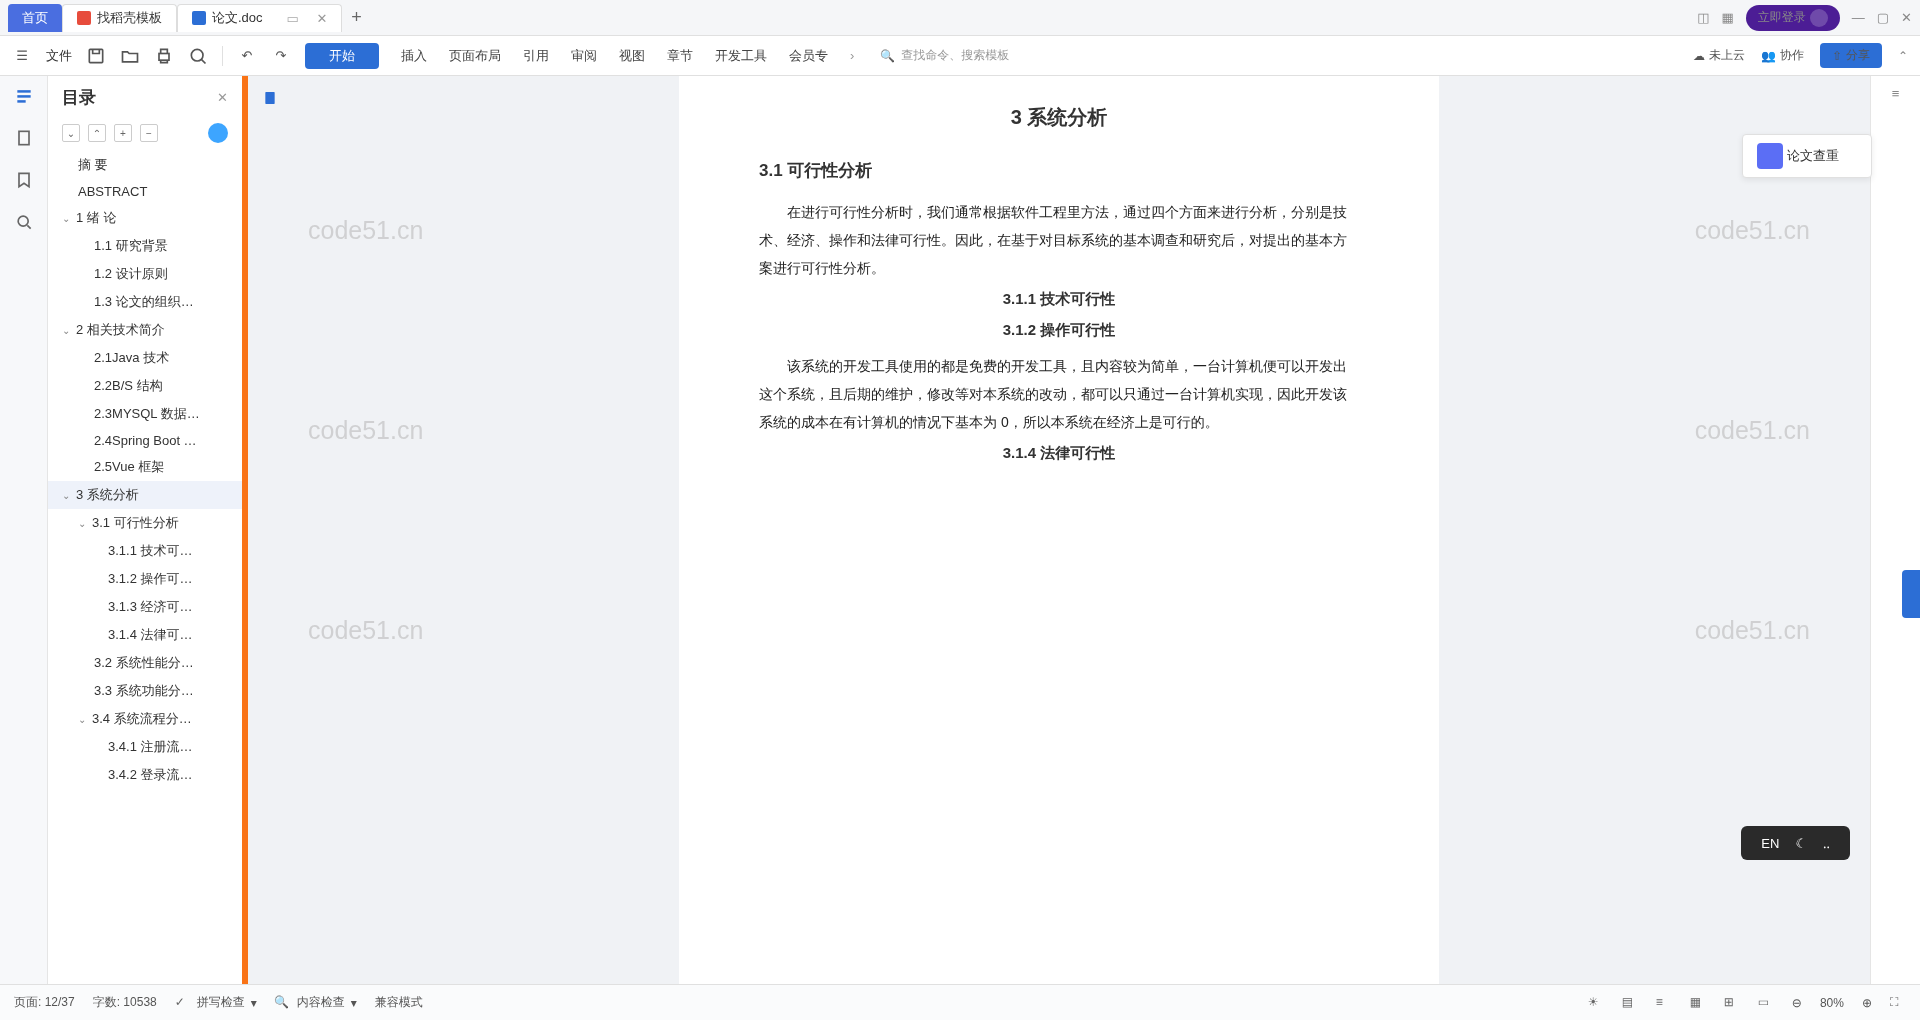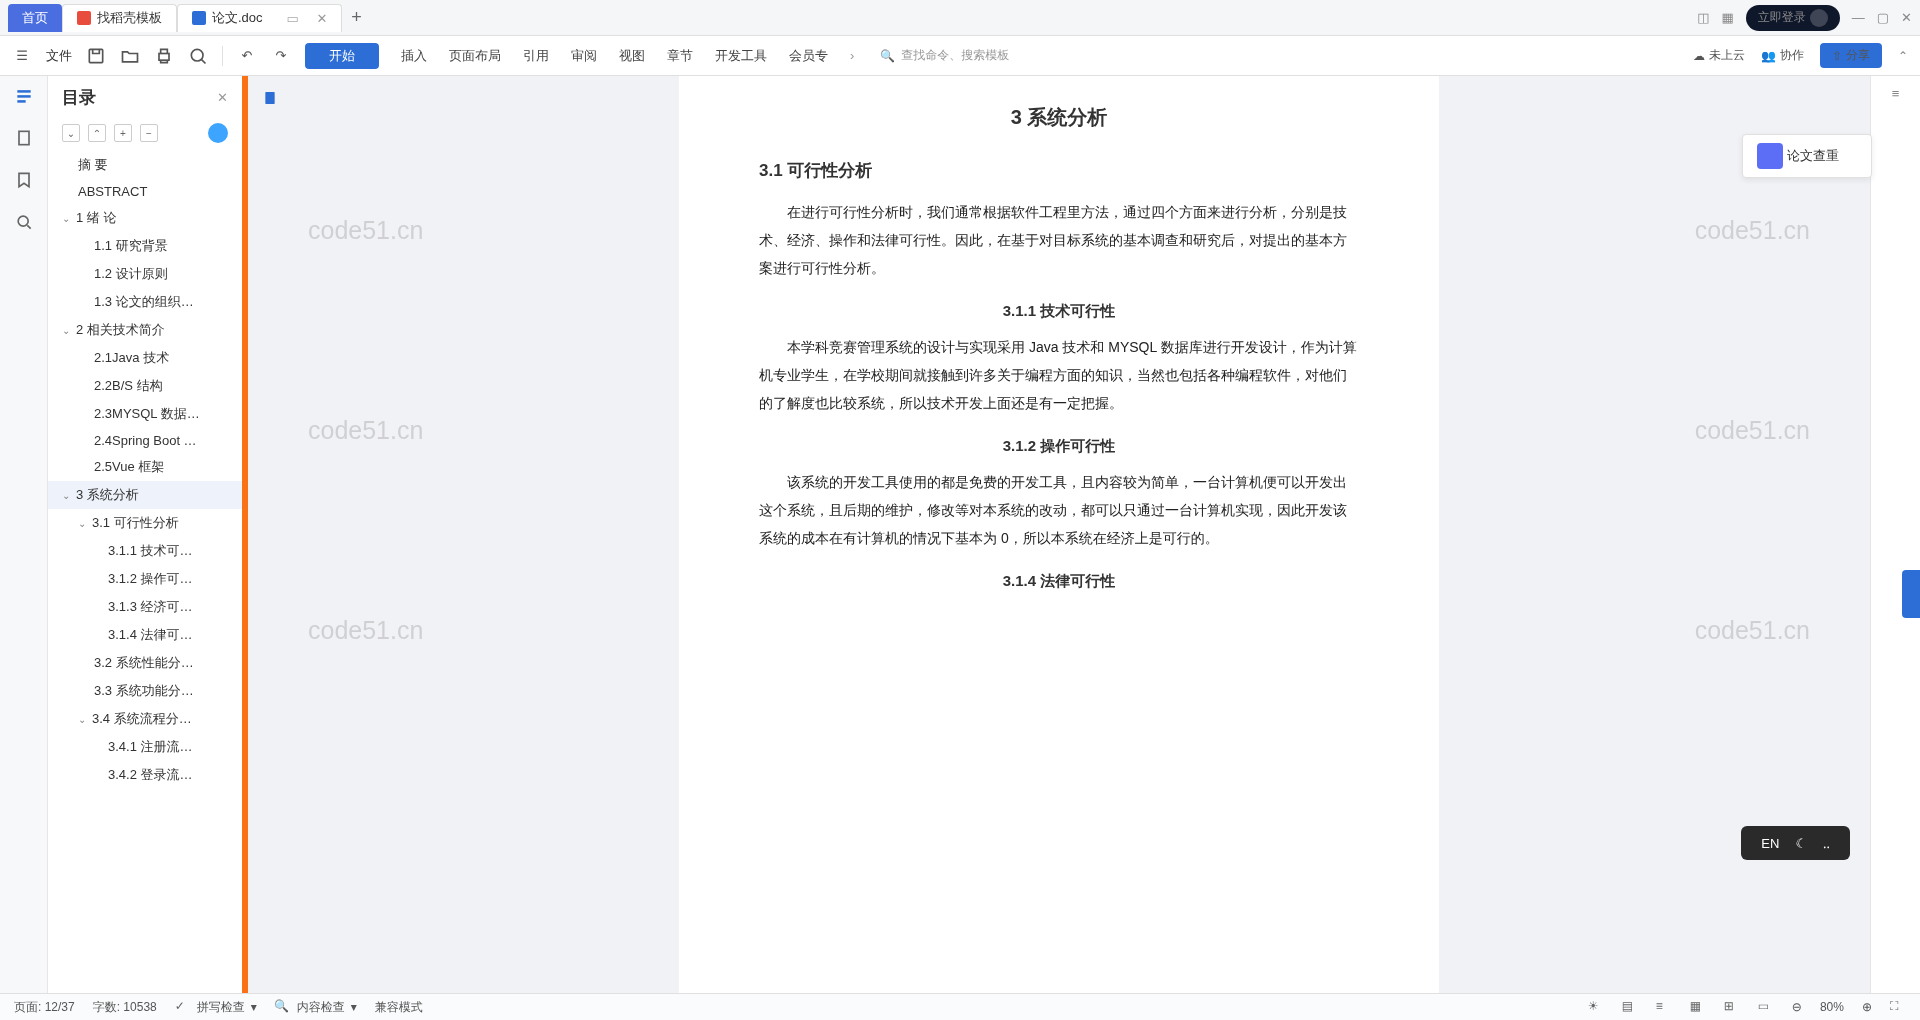--- a/index.html
+++ b/index.html
@@ -11,21 +11,21 @@
 .tab.t1{background:#fff;border:1px solid #ddd;border-bottom:none}
 .tab.t2{background:#fff;border:1px solid #ddd;border-bottom:none}
 .tab-ico{width:14px;height:14px;border-radius:2px}
 .tab-ico.red{background:#e74c3c}
 .tab-ico.blue{background:#2c6ed5}
 .tab .x{color:#999;margin-left:8px}
 .tabbar .spacer{flex:1}
 .tabbar .add{width:28px;height:28px;display:flex;align-items:center;justify-content:center;color:#666;cursor:pointer;font-size:18px}
 .win-ctrl{display:flex;gap:12px;align-items:center}
 .win-ctrl span{color:#888;cursor:pointer}
-.login-btn{background:#0f172a;color:#fff;padding:4px 12px;border-radius:14px;font-size:12px;display:flex;align-items:center;gap:4px}
+.login-btn{background:#4c1d95;color:#fff;padding:4px 12px;border-radius:14px;font-size:12px;display:flex;align-items:center;gap:4px}
 .login-btn .av{width:18px;height:18px;border-radius:50%;background:#fff3}
 .toolbar{height:40px;display:flex;align-items:center;padding:0 12px;gap:14px;border-bottom:1px solid #e0e0e0;background:#fff}
 .tb-ico{width:20px;height:20px;display:flex;align-items:center;justify-content:center;color:#555;cursor:pointer}
 .tb-sep{width:1px;height:20px;background:#e0e0e0}
 .menu{display:flex;gap:22px;align-items:center}
 .menu span{cursor:pointer;color:#444;font-size:13px}
 .menu .active{background:#2c6ed5;color:#fff;padding:4px 24px;border-radius:4px}
 .search-box{color:#999;font-size:12px;margin-left:12px;display:flex;align-items:center;gap:6px}
 .cloud-area{display:flex;gap:16px;align-items:center;margin-left:auto}
 .cloud-area span{cursor:pointer;color:#555;font-size:12px;display:flex;align-items:center;gap:4px}
@@ -46,30 +46,30 @@
 .toc-item.l1{padding-left:14px}
 .toc-item.l2{padding-left:30px}
 .toc-item.l3{padding-left:46px}
 .toc-item.l4{padding-left:60px}
 .toc-item.sel{background:#eef2fa}
 .toc-item .chev{width:12px;color:#888;font-size:10px;margin-right:2px}
 .doc-area{flex:1;background:#f0f2f5;overflow-y:auto;position:relative;display:flex;justify-content:center}
 .page{width:760px;background:#fff;margin:0 auto;padding:28px 80px;position:relative;min-height:100%}
 .page h2{text-align:center;font-size:20px;font-weight:600;margin-bottom:28px}
 .page h3{font-size:17px;font-weight:600;margin:20px 0 16px}
-.page h4{font-size:15px;font-weight:600;margin:20px 0 12px;text-align:center}
+.page h4{font-size:15px;font-weight:600;margin:8px 0 12px;text-align:center}
 .page p{font-size:14px;line-height:2;text-indent:2em;color:#222}
 .wm{position:absolute;color:#bbb;font-size:25px;pointer-events:none;opacity:.6}
 .center-wm{position:absolute;left:50%;top:390px;transform:translateX(-50%);color:#e74c3c;font-size:26px;font-weight:500;white-space:nowrap}
 .right-panel{width:50px;border-left:1px solid #e5e5e5;background:#fff;position:relative}
 .float-badge{position:absolute;top:58px;right:8px;background:#fff;border:1px solid #e0e0e0;border-radius:4px;padding:8px 14px;display:flex;align-items:center;gap:4px;box-shadow:0 2px 6px rgba(0,0,0,.08)}
 .float-badge .ico{width:26px;height:26px;background:#5b6ef5;border-radius:4px}
 .ime{position:absolute;right:70px;bottom:160px;background:#2a2a2a;color:#fff;padding:8px 20px;border-radius:6px;display:flex;gap:16px;align-items:center;font-size:13px}
 .side-tab{position:absolute;right:0;top:570px;width:18px;height:48px;background:#2c6ed5;border-radius:4px 0 0 4px}
-.statusbar{height:27px;border-top:1px solid #e0e0e0;background:#fafbfc;display:flex;align-items:center;padding:0 14px;gap:18px;font-size:12px;color:#555}
+.statusbar{height:36px;border-top:1px solid #e0e0e0;background:#fafbfc;display:flex;align-items:center;padding:0 14px;gap:18px;font-size:12px;color:#555}
 .statusbar .grp{display:flex;align-items:center;gap:6px}
 .statusbar .spacer{flex:1}
 .sb-ico{width:16px;height:16px;color:#666;cursor:pointer}
 .page-ico{width:16px;height:16px;color:#2c6ed5;cursor:pointer;position:absolute;left:14px;top:14px}
 svg{width:100%;height:100%}
 </style>
 </head>
 <body>
 
 <div class="app">
@@ -254,21 +254,20 @@
       <div class="wm" style="left:60px;top:340px">code51.cn</div>
       <div class="wm" style="right:60px;top:340px">code51.cn</div>
       <div class="wm" style="left:60px;top:540px">code51.cn</div>
       <div class="wm" style="right:60px;top:540px">code51.cn</div>
       <div class="center-wm">code51.cn-源码乐园盗图必究</div>
       <div class="page">
         <h2>3 系统分析</h2>
         <h3>3.1 可行性分析</h3>
         <p>在进行可行性分析时，我们通常根据软件工程里方法，通过四个方面来进行分析，分别是技术、经济、操作和法律可行性。因此，在基于对目标系统的基本调查和研究后，对提出的基本方案进行可行性分析。</p>
         <h4>3.1.1 技术可行性</h4>
-        <p>本学科竞赛管理系统的设计与实现采用 Java 技术和 MYSQL 数据库进行开发设计，作为计算机专业学生，在学校期间就接触到许多关于编程方面的知识，当然也包括各种编程软件，对他们的了解度也比较系统，所以技术开发上面还是有一定把握。</p>
         <h4>3.1.2 操作可行性</h4>
         <p>该系统的开发工具使用的都是免费的开发工具，且内容较为简单，一台计算机便可以开发出这个系统，且后期的维护，修改等对本系统的改动，都可以只通过一台计算机实现，因此开发该系统的成本在有计算机的情况下基本为 0，所以本系统在经济上是可行的。</p>
         <h4>3.1.4 法律可行性</h4>
       </div>
     </div>
 
     <div class="right-panel">
       <div style="padding:10px;text-align:center;color:#888;cursor:pointer">≡</div>
       <div class="float-badge" style="right:48px;width:130px">
         <span class="ico"></span>

